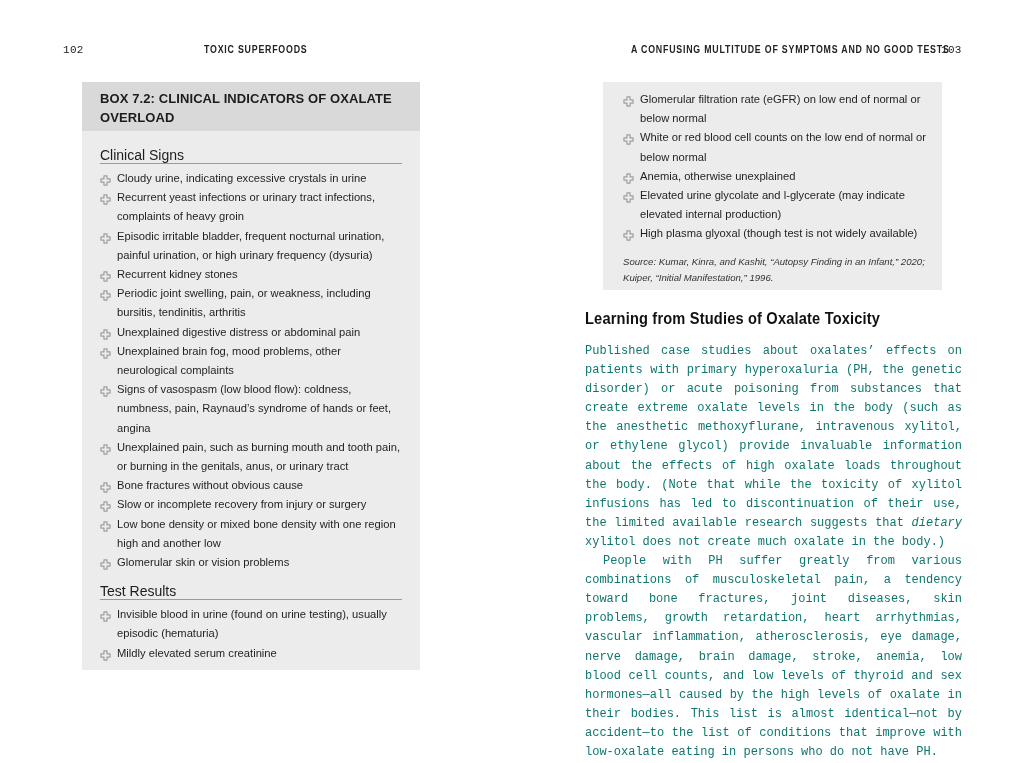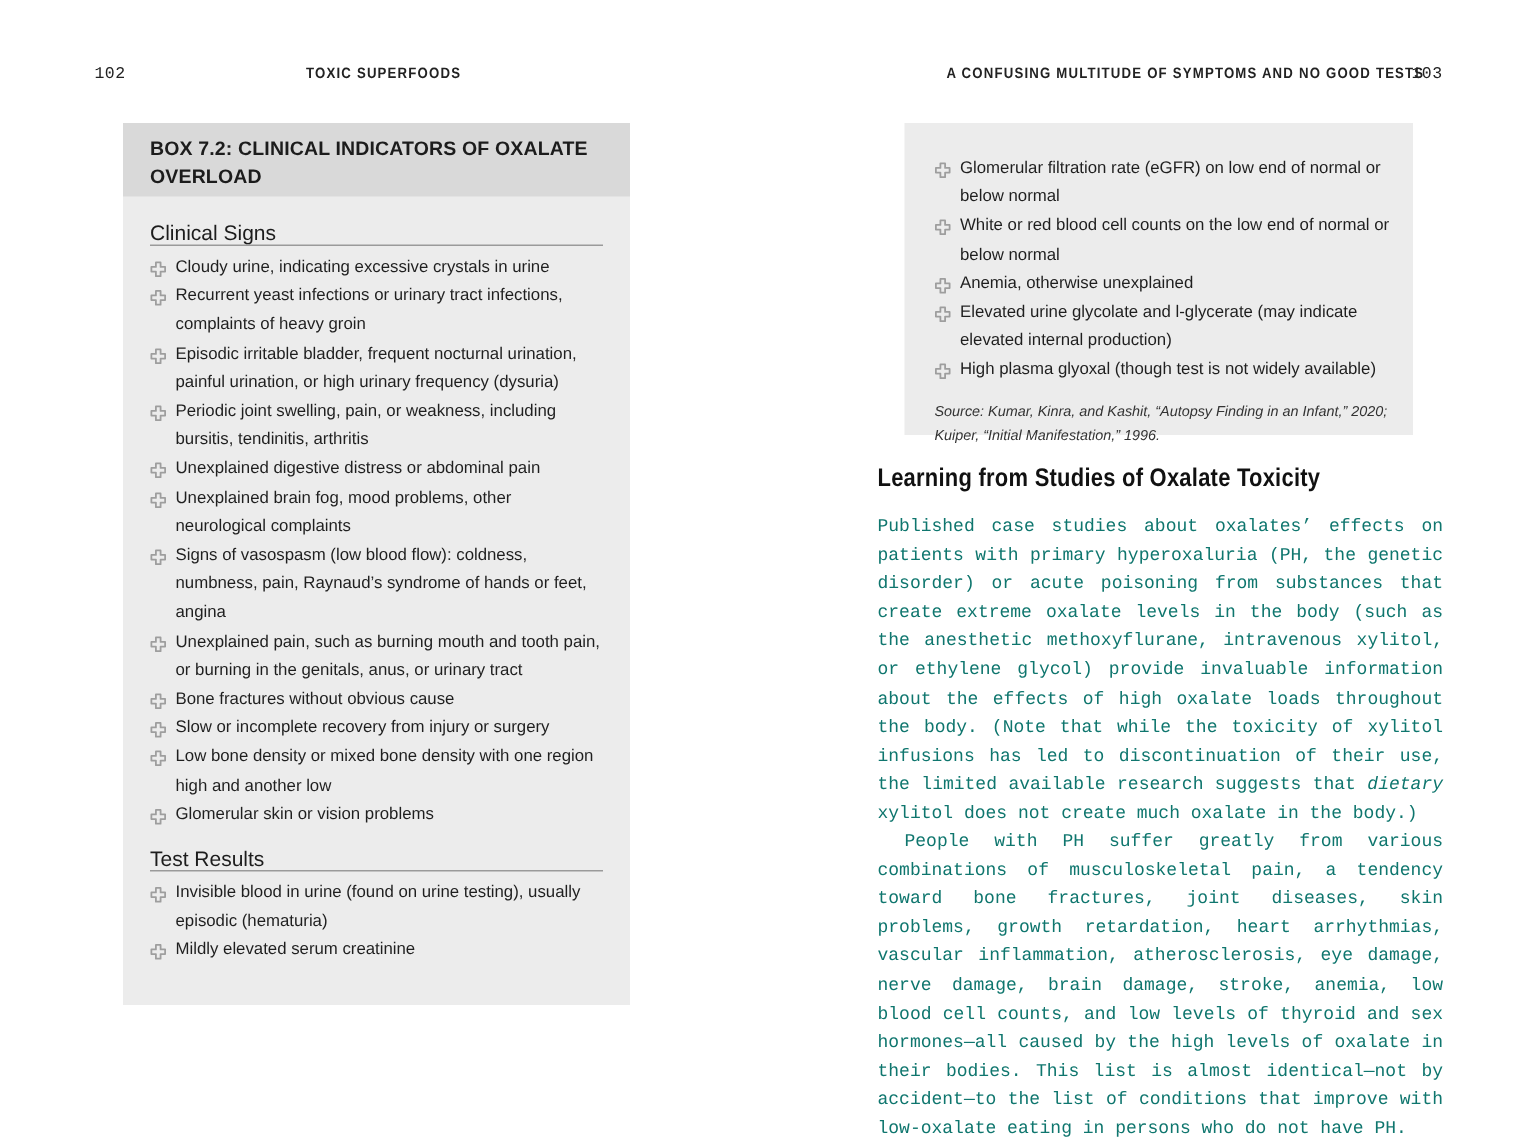--- a/index.html
+++ b/index.html
@@ -16,21 +16,21 @@
     font-family: "Liberation Sans", sans-serif; font-size: 10px; font-weight: bold;
     letter-spacing: 0.9px; color: #222; text-transform: uppercase;
     transform: scaleX(0.88); transform-origin: left top;
   }
 
   .box {
     position: absolute; background: #ececec;
     font-family: "Liberation Sans", sans-serif; color: #1c1c1c;
   }
   #left-box { left: 82px; top: 82px; width: 338px; height: 588px; }
-  #right-box { left: 603px; top: 82px; width: 339px; height: 208px; padding-top: 21px; }
+  #right-box { left: 603px; top: 82px; width: 339px; height: 208px; padding-top: 8px; }
 
   .box-header {
     background: #d9d9d9; height: 49px; padding: 7px 18px 0 18px;
     font-weight: bold; font-size: 13px; line-height: 19px; letter-spacing: 0.1px;
   }
   .subhead {
     margin: 17px 18px 0 18px; padding-bottom: 1px;
     border-bottom: 1px solid #9a9a9a;
     font-weight: normal; font-size: 14px; line-height: 14px;
   }
@@ -79,20 +79,23 @@
   <ul class="items" id="clinical-signs-list">
       <li><span class="bullet"><svg viewBox="0 0 12 12" width="11" height="11">
             <path d="M4.3 1 H7.7 V4.3 H11 V7.7 H7.7 V11 H4.3 V7.7 H1 V4.3 H4.3 Z" fill="none" stroke="#9e9e9e" stroke-width="1.3" stroke-linejoin="round"></path>
           </svg></span><span>Cloudy urine, indicating excessive crystals in urine</span></li>
       <li><span class="bullet"><svg viewBox="0 0 12 12" width="11" height="11">
             <path d="M4.3 1 H7.7 V4.3 H11 V7.7 H7.7 V11 H4.3 V7.7 H1 V4.3 H4.3 Z" fill="none" stroke="#9e9e9e" stroke-width="1.3" stroke-linejoin="round"></path>
           </svg></span><span>Recurrent yeast infections or urinary tract infections, complaints of heavy groin</span></li>
       <li><span class="bullet"><svg viewBox="0 0 12 12" width="11" height="11">
             <path d="M4.3 1 H7.7 V4.3 H11 V7.7 H7.7 V11 H4.3 V7.7 H1 V4.3 H4.3 Z" fill="none" stroke="#9e9e9e" stroke-width="1.3" stroke-linejoin="round"></path>
           </svg></span><span>Episodic irritable bladder, frequent nocturnal urination, painful urination, or high urinary frequency (dysuria)</span></li>
+      <li><span class="bullet"><svg viewBox="0 0 12 12" width="11" height="11">
+            <path d="M4.3 1 H7.7 V4.3 H11 V7.7 H7.7 V11 H4.3 V7.7 H1 V4.3 H4.3 Z" fill="none" stroke="#9e9e9e" stroke-width="1.3" stroke-linejoin="round"></path>
+          </svg></span><span>Recurrent kidney stones</span></li>
       <li><span class="bullet"><svg viewBox="0 0 12 12" width="11" height="11">
             <path d="M4.3 1 H7.7 V4.3 H11 V7.7 H7.7 V11 H4.3 V7.7 H1 V4.3 H4.3 Z" fill="none" stroke="#9e9e9e" stroke-width="1.3" stroke-linejoin="round"></path>
           </svg></span><span>Periodic joint swelling, pain, or weakness, including bursitis, tendinitis, arthritis</span></li>
       <li><span class="bullet"><svg viewBox="0 0 12 12" width="11" height="11">
             <path d="M4.3 1 H7.7 V4.3 H11 V7.7 H7.7 V11 H4.3 V7.7 H1 V4.3 H4.3 Z" fill="none" stroke="#9e9e9e" stroke-width="1.3" stroke-linejoin="round"></path>
           </svg></span><span>Unexplained digestive distress or abdominal pain</span></li>
       <li><span class="bullet"><svg viewBox="0 0 12 12" width="11" height="11">
             <path d="M4.3 1 H7.7 V4.3 H11 V7.7 H7.7 V11 H4.3 V7.7 H1 V4.3 H4.3 Z" fill="none" stroke="#9e9e9e" stroke-width="1.3" stroke-linejoin="round"></path>
           </svg></span><span>Unexplained brain fog, mood problems, other neurological complaints</span></li>
       <li><span class="bullet"><svg viewBox="0 0 12 12" width="11" height="11">

